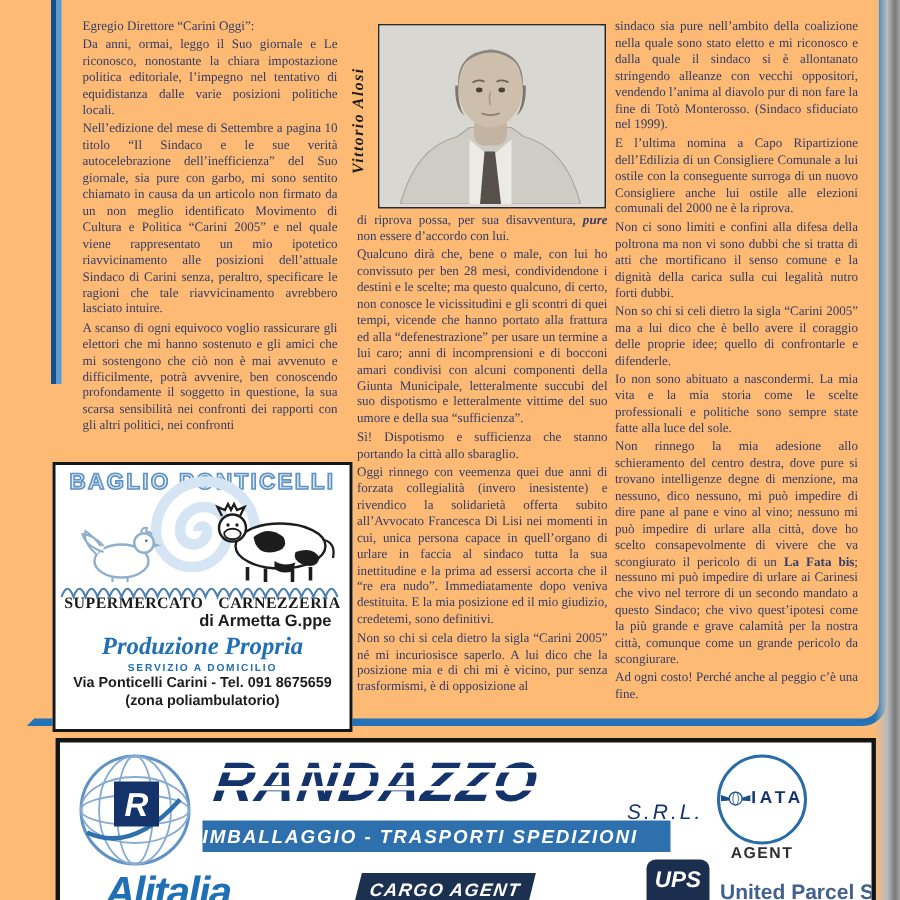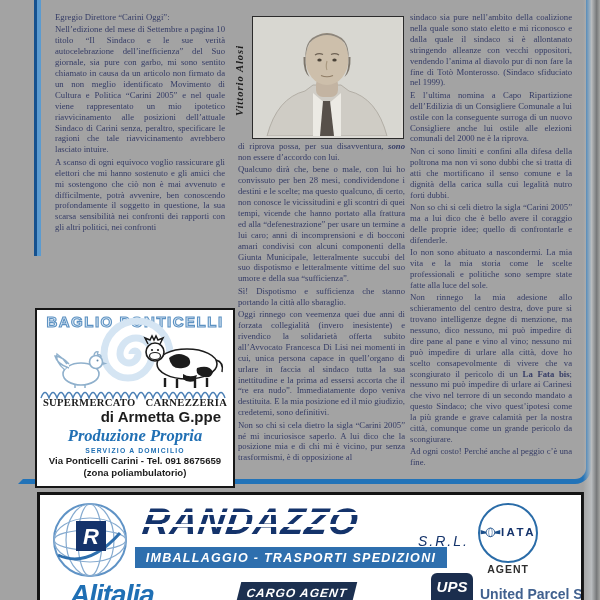--- a/index.html
+++ b/index.html
@@ -1,17 +1,17 @@
 <!DOCTYPE html>
 <html><head>
 <meta charset="utf-8">
 <style>
   html,body{margin:0;padding:0;}
   body{width:600px;height:600px;background:#eceae6;font-family:"Liberation Serif",serif;}
-  .page{position:relative;width:600px;height:600px;background:#a3a3a3;overflow:hidden;}
+  .page{position:relative;width:600px;height:600px;background:#fdba74;overflow:hidden;}
 
   
   .blue-stripe{position:absolute;left:34px;top:0;width:7px;height:256px;
     background:linear-gradient(to right,#15518f 0 45%,#5b9bd0 45% 100%);}
 
   
   .article-frame{position:absolute;left:18px;top:-24px;width:563px;height:498px;
     border:5px solid transparent;border-right-color:#2273b8;border-bottom-color:#2273b8;
     border-radius:0 0 16px 0;}
 
@@ -34,40 +34,40 @@
   .bp-title{margin-top:3px;text-align:center;font-family:"Liberation Sans",sans-serif;
     font-weight:700;font-size:15px;letter-spacing:1.5px;color:#ddeaf6;
     -webkit-text-stroke:1.1px #5d92c2;}
   .bp-illus{position:relative;height:67px;}
   .bp-spiral{position:absolute;left:0;top:-18px;}
   .bp-hen{position:absolute;left:14px;top:14px;}
   .bp-cow{position:absolute;right:6px;top:4px;}
   .bp-straw{position:absolute;left:2px;bottom:-3px;}
   .bp-super{text-align:center;font-weight:700;font-size:10.6px;color:#1c1c1c;word-spacing:7px;letter-spacing:.3px;
     font-family:"Liberation Serif",serif;}
-  .bp-armetta{text-align:right;padding-right:12px;font-weight:700;font-size:15px;color:#1c1c1c;
+  .bp-armetta{text-align:right;padding-right:12px;font-weight:700;font-size:11px;color:#1c1c1c;
     font-family:"Liberation Sans",sans-serif;}
   .bp-prod{text-align:center;font-style:italic;font-weight:700;font-size:16.5px;color:#2170b4;margin-top:1px;}
   .bp-serv{text-align:center;font-weight:700;font-size:6.8px;letter-spacing:1.2px;color:#2170b4;
     font-family:"Liberation Sans",sans-serif;margin-top:1px;}
   .bp-addr,.bp-zone{text-align:center;font-weight:700;font-size:9.6px;color:#1d1d1d;
     font-family:"Liberation Sans",sans-serif;margin-top:1px;}
 
   
   .randazzo{position:absolute;left:37px;top:492px;width:541px;height:120px;background:#fff;
     border:3px solid #141414;overflow:hidden;}
   .rz-globe{position:absolute;left:6px;top:4px;}
   .rz-name{position:absolute;left:103px;top:6px;width:300px;font-family:"Liberation Sans",sans-serif;
     font-style:italic;font-weight:900;font-size:37px;letter-spacing:1px;color:#14336b;
     transform:skewX(-8deg);white-space:nowrap;}
   .speed-line{position:absolute;background:#fff;height:3px;width:285px;left:103px;transform:skewX(-8deg);}
   .rz-srl{position:absolute;left:378px;top:38px;font-family:"Liberation Sans",sans-serif;
     font-style:italic;font-weight:400;font-size:14px;letter-spacing:2px;color:#14336b;}
   .rz-banner{position:absolute;left:95px;top:52px;width:312px;height:21px;background:#2e6fae;
-    display:flex;align-items:center;justify-content:center;}
+    display:flex;align-items:center;}
   .rz-banner span{color:#fff;font-family:"Liberation Sans",sans-serif;font-style:italic;font-weight:800;
     font-size:12.5px;letter-spacing:1.3px;white-space:nowrap;}
   .iata{position:absolute;left:438px;top:8px;width:56px;height:56px;border:2.5px solid #2a6ca8;border-radius:50%;
     display:flex;flex-direction:row;align-items:center;justify-content:flex-start;background:#fff;}
   .iata-word{font-family:"Liberation Sans",sans-serif;font-weight:700;font-size:11.5px;letter-spacing:2.5px;
     color:#14336b;margin-top:-2px;}
   .iata-agent{position:absolute;left:438px;top:68px;width:60px;text-align:center;
     font-family:"Liberation Sans",sans-serif;font-weight:700;font-size:10.5px;color:#2f2f2f;letter-spacing:1px;}
   .alitalia{position:absolute;left:30px;top:84px;font-family:"Liberation Sans",sans-serif;
     font-style:italic;font-weight:900;font-size:28px;letter-spacing:-1px;color:#1f6fb4;}
@@ -89,20 +89,21 @@
 </head>
 <body>
 
 <div class="page">
 
   <div class="blue-stripe"></div>
   <div class="article-frame"></div>
 
   <div class="col col1">
     <p>Egregio Direttore “Carini Oggi”:</p>
+    <p>Da anni, ormai, leggo il Suo giornale e Le riconosco, nonostante la chiara impostazione politica editoriale, l’impegno nel tentativo di equidistanza dalle varie posizioni politiche locali.</p>
     <p>Nell’edizione del mese di Settembre a pagina 10 titolo “Il Sindaco e le sue verità autocelebrazione dell’inefficienza” del Suo giornale, sia pure con garbo, mi sono sentito chiamato in causa da un articolo non firmato da un non meglio identificato Movimento di Cultura e Politica “Carini 2005” e nel quale viene rappresentato un mio ipotetico riavvicinamento alle posizioni dell’attuale Sindaco di Carini senza, peraltro, specificare le ragioni che tale riavvicinamento avrebbero lasciato intuire.</p>
     <p>A scanso di ogni equivoco voglio rassicurare gli elettori che mi hanno sostenuto e gli amici che mi sostengono che ciò non è mai avvenuto e difficilmente, potrà avvenire, ben conoscendo profondamente il soggetto in questione, la sua scarsa sensibilità nei confronti dei rapporti con gli altri politici, nei confronti</p>
   </div>
 
   <div class="photo-caption">Vittorio Alosi</div>
   <div class="photo-frame">
     <svg width="148" height="119" viewBox="0 0 148 119">
       <rect width="148" height="119" fill="#dcdad5"></rect>
       <rect width="148" height="119" fill="#d3d1cb" opacity="0.4"></rect>
       <path d="M14 119 q10 -38 38 -45 l8 -6 h28 l8 6 q28 7 38 45 z" fill="#cfccc5" stroke="#a9a49c" stroke-width="0.8"></path>
@@ -115,21 +116,21 @@
       <path d="M95.5 40 q0.5 13 -4 20 q6.5 -5 6 -20 z" fill="#7d766c"></path>
       <ellipse cx="66.5" cy="43" rx="2.2" ry="1.6" fill="#4a4238"></ellipse>
       <ellipse cx="81.5" cy="43" rx="2.2" ry="1.6" fill="#4a4238"></ellipse>
       <path d="M62 38 q4 -2.5 8 -0.5 M78 37.5 q4 -2 8 0.5" stroke="#6e6254" stroke-width="1.2" fill="none"></path>
       <path d="M74 44 q-1.5 6 0 9" stroke="#a8987f" stroke-width="1.1" fill="none"></path>
       <path d="M68 58.5 q6 2.5 12 0" stroke="#8f7d66" stroke-width="1.2" fill="none"></path>
     </svg>
   </div>
 
   <div class="col col2">
-    <p><span>di riprova possa, per sua disavventura, </span><b><i>sono</i></b><span> non essere d’accordo con lui.</span></p>
+    <p><span>di riprova possa, per sua disavventura, </span><b><i>pure</i></b><span> non essere d’accordo con lui.</span></p>
     <p>Qualcuno dirà che, bene o male, con lui ho convissuto per ben 28 mesi, condividendone i destini e le scelte; ma questo qualcuno, di certo, non conosce le vicissitudini e gli scontri di quei tempi, vicende che hanno portato alla frattura ed alla “defenestrazione” per usare un termine a lui caro; anni di incomprensioni e di bocconi amari condivisi con alcuni componenti della Giunta Municipale, letteralmente succubi del suo dispotismo e letteralmente vittime del suo umore e della sua “sufficienza”.</p>
     <p>Sì! Dispotismo e sufficienza che stanno portando la città allo sbaraglio.</p>
     <p>Oggi rinnego con veemenza quei due anni di forzata collegialità (invero inesistente) e rivendico la solidarietà offerta subito all’Avvocato Francesca Di Lisi nei momenti in cui, unica persona capace in quell’organo di urlare in faccia al sindaco tutta la sua inettitudine e la prima ad essersi accorta che il “re era nudo”. Immediatamente dopo veniva destituita. E la mia posizione ed il mio giudizio, credetemi, sono definitivi.</p>
     <p>Non so chi si cela dietro la sigla “Carini 2005” né mi incuriosisce saperlo. A lui dico che la posizione mia e di chi mi è vicino, pur senza trasformismi, è di opposizione al</p>
   </div>
 
   <div class="col col3">
     <p>sindaco sia pure nell’ambito della coalizione nella quale sono stato eletto e mi riconosco e dalla quale il sindaco si è allontanato stringendo alleanze con vecchi oppositori, vendendo l’anima al diavolo pur di non fare la fine di Totò Monterosso. (Sindaco sfiduciato nel 1999).</p>
     <p>E l’ultima nomina a Capo Ripartizione dell’Edilizia di un Consigliere Comunale a lui ostile con la conseguente surroga di un nuovo Consigliere anche lui ostile alle elezioni comunali del 2000 ne è la riprova.</p>
     <p>Non ci sono limiti e confini alla difesa della poltrona ma non vi sono dubbi che si tratta di atti che mortificano il senso comune e la dignità della carica sulla cui legalità nutro forti dubbi.</p>

